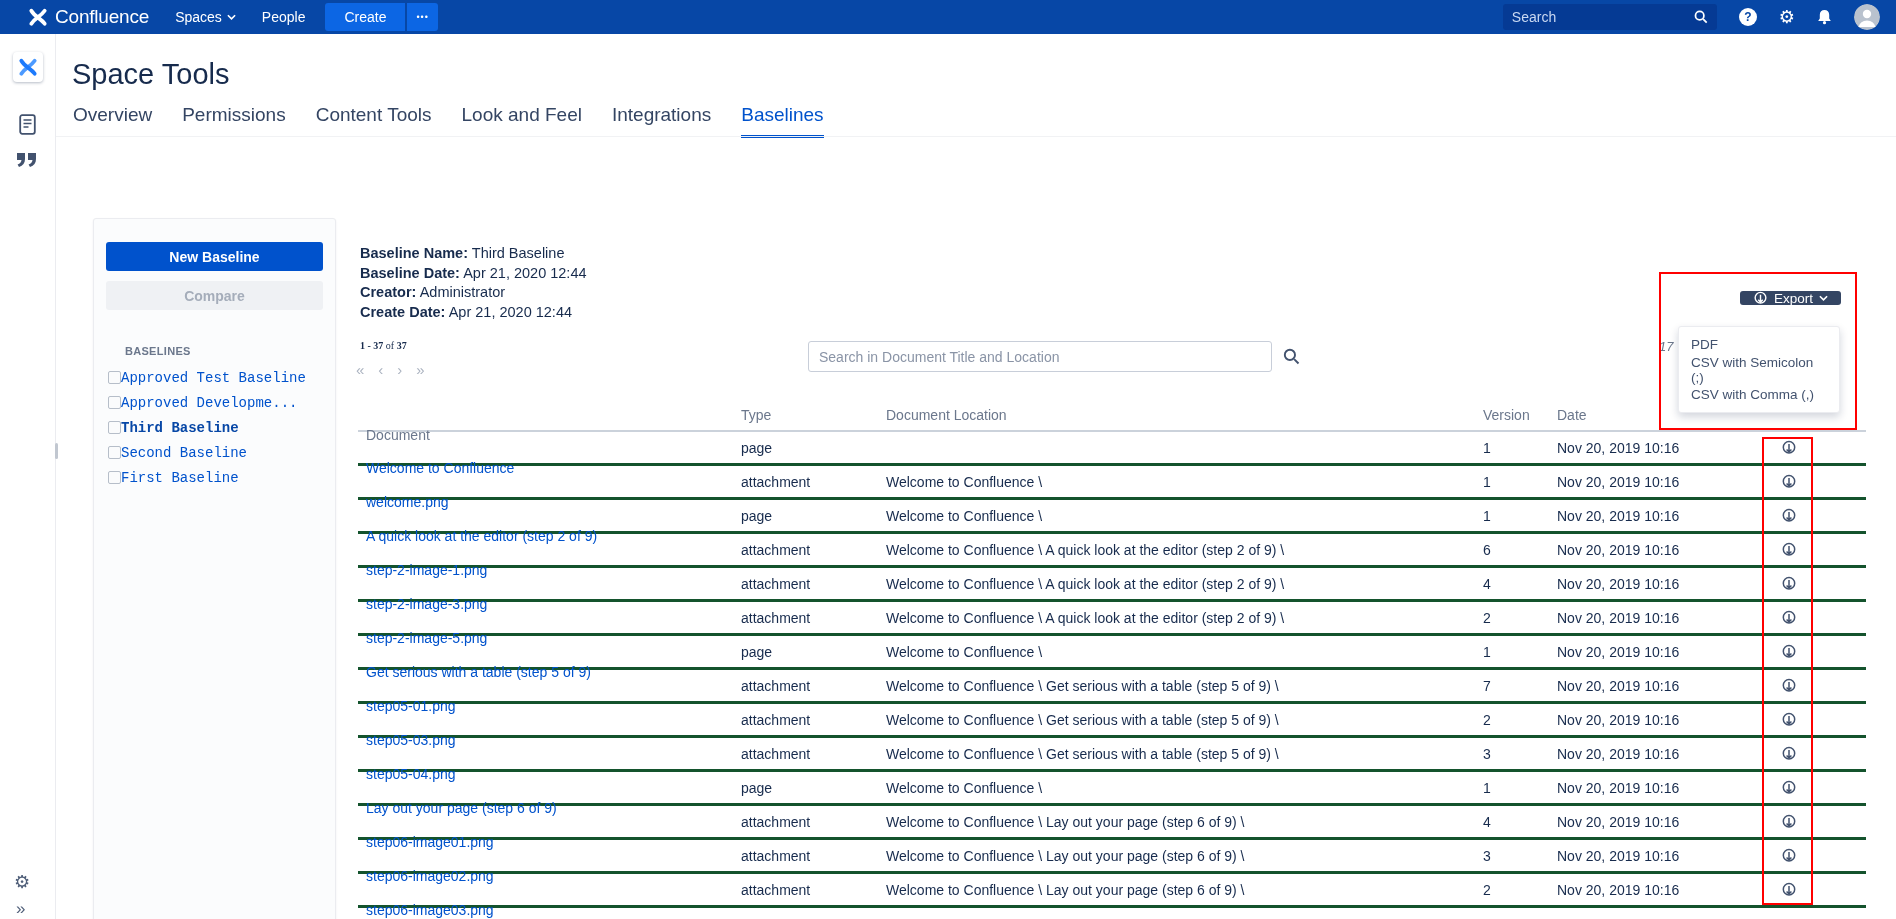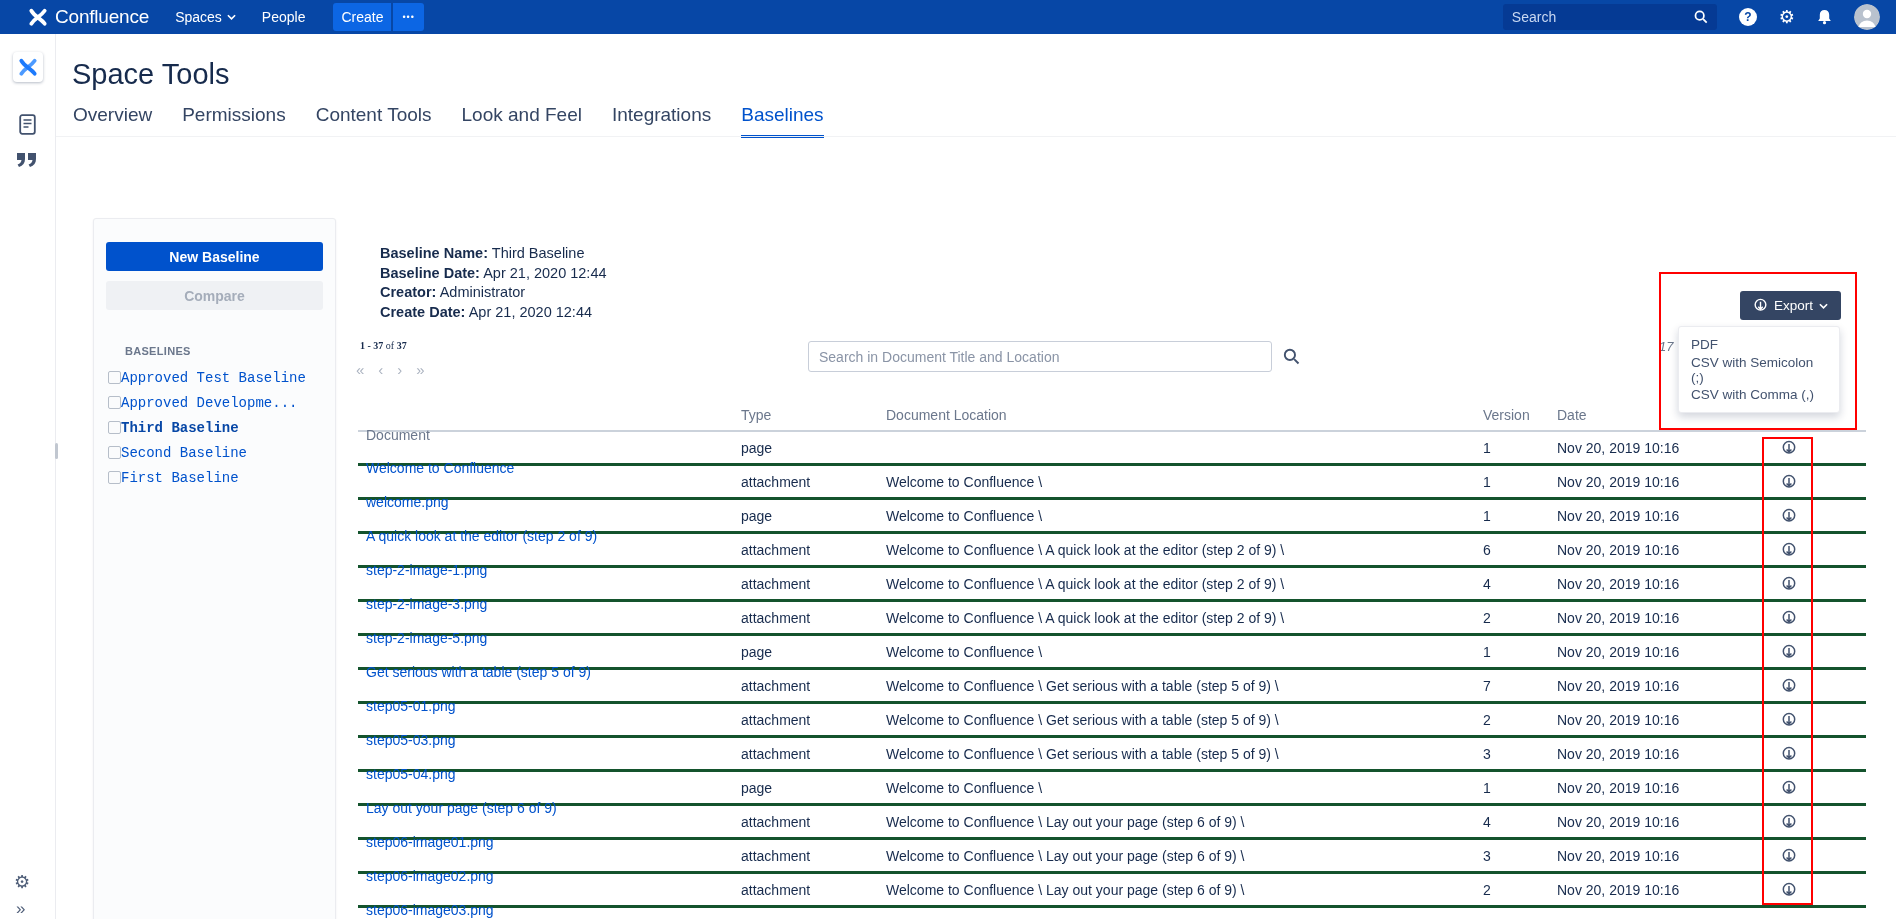--- a/index.html
+++ b/index.html
@@ -10,22 +10,22 @@
   body{
     width:1896px; height:919px; position:relative; overflow:hidden;
     background:#fff; font-family:"Liberation Sans", sans-serif; color:var(--text);
   }
   
   .topnav{position:absolute; left:0; top:0; width:1896px; height:34px; background:var(--nav-bg);
     display:flex; align-items:center; color:#fff; padding:0 14px;}
   .brand{display:flex; align-items:center; gap:7px; margin-left:14px;}
   .brand-text{font-size:19px; font-weight:500; letter-spacing:-0.2px;}
   .nav-item{display:flex; align-items:center; gap:5px; font-size:14px; margin-left:26px; cursor:pointer;}
-  .btn-create{margin-left:28px; background:var(--create-bg); border:none; color:#fff; font-size:14px;
-    font-weight:500; padding:6px 8px; border-radius:3px 0 0 3px; cursor:pointer; font-family:inherit;}
+  .btn-create{margin-left:20px; background:var(--create-bg); border:none; color:#fff; font-size:14px;
+    font-weight:500; padding:6px 19px; border-radius:3px 0 0 3px; cursor:pointer; font-family:inherit;}
   .btn-more{margin-left:2px; background:var(--create-bg); border:none; color:#fff; font-size:9px;
     letter-spacing:1px; padding:9px 9px; border-radius:0 3px 3px 0; cursor:pointer;}
   .nav-spacer{flex:1;}
   .nav-search{width:214px; height:26px; background:#053A94; border-radius:3px; display:flex; align-items:center;
     padding:0 9px; margin-right:22px;}
   .nav-search input{flex:1; background:transparent; border:none; outline:none; color:#fff; font-size:14px; font-family:inherit;}
   .nav-search input::placeholder{color:#C9D8F2;}
   .nav-icon{margin-right:22px; display:flex; align-items:center; justify-content:center; cursor:pointer;}
   .help-circle{width:18px; height:18px; border-radius:50%; background:#fff; color:var(--nav-bg);
     font-size:12px; font-weight:bold; display:flex; align-items:center; justify-content:center;}
@@ -51,38 +51,38 @@
   .btn-new{display:block; margin:23px 12px 0 12px; width:217px; height:29px; background:var(--primary);
     border:none; border-radius:3px; color:#fff; font-size:14px; font-weight:600; cursor:pointer; font-family:inherit;}
   .btn-compare{display:block; margin:10px 12px 0 12px; width:217px; height:29px; background:#EFF1F4;
     border:none; border-radius:3px; color:#A5ADBA; font-size:14px; font-weight:600; cursor:default; font-family:inherit;}
   .list-header{margin:35px 0 8px 31px; font-size:11px; font-weight:700; color:var(--muted); letter-spacing:.3px;}
   .bl-item{display:flex; align-items:center; gap:0; height:25px; padding-left:14px; cursor:pointer;font-family:Liberation Mono, monospace;}
   .checkbox{width:13px; height:13px; border:1px solid #B6BEC9; border-radius:2px; background:#FAFBFC; flex:none;}
   .bl-label{font-size:14px; color:var(--link);}
   .bl-item.selected .bl-label{color:#0747A6; font-weight:700;}
   
-  .details{position:absolute; left:380px; top:244px;}
+  .details{position:absolute; left:360px; top:244px;}
   .detail-line{font-size:14.5px; line-height:19.5px; color:var(--text);}
   .detail-line b{font-weight:700;}
   
   .count-line{position:absolute; left:360px; top:340px; font-size:10px;font-family:Liberation Serif, serif;}
   .count-line .b{font-weight:700;}
   .pager{position:absolute; left:356px; top:361px; display:flex; gap:14px; font-size:15px; color:#ABB3C0;}
   .pager span{cursor:pointer;}
   .doc-search{position:absolute; left:808px; top:341px; width:464px; height:31px; border:1px solid #C8CED9;
     border-radius:3px; padding:0 10px; font-size:14px; color:var(--text); outline:none; font-family:inherit;}
   .doc-search::placeholder{color:#8A94A6;}
   .search-glyph{position:absolute; left:1283px; top:348px; color:#42526E;}
   .partial-text{position:absolute; left:1659px; top:339px; font-size:13px; font-style:italic; color:var(--muted); z-index:1;}
   
   .annot{position:absolute; border:2px solid var(--annotation); z-index:5; pointer-events:none;}
   .annot-export{left:1659px; top:272px; width:198px; height:158px;}
   .annot-column{left:1762px; top:437px; width:51px; height:468px; z-index:4;}
-  .btn-export{position:absolute; left:1740px; top:291px; width:101px; height:29px; background:var(--dark-btn);
+  .btn-export{position:absolute; left:1740px; top:291px; width:101px; height:14px; background:var(--dark-btn);
     border:none; border-radius:3px; color:#fff; display:flex; align-items:center; justify-content:center; gap:6px;
     font-size:13.5px; cursor:pointer; z-index:6; font-family:inherit;}
   .export-menu{position:absolute; left:1678px; top:326px; width:162px; background:#fff; border:1px solid #EBECF0;
     border-radius:3px; box-shadow:0 4px 8px rgba(9,30,66,.18); padding:5px 0; z-index:7;}
   .export-menu-item{height:25px; display:flex; align-items:center; padding:0 12px; font-size:13.5px; color:#42526E; cursor:pointer;}
   
   .tbl{position:absolute; left:358px; top:399px; width:1508px;}
   .trow{display:flex; align-items:center; height:34px; border-bottom:3px solid #14532d;}
   .thead{height:33px; border-bottom:2px solid #CBD2DB; color:var(--muted); font-size:13px;}
   .thead .cell{font-weight:500;}

